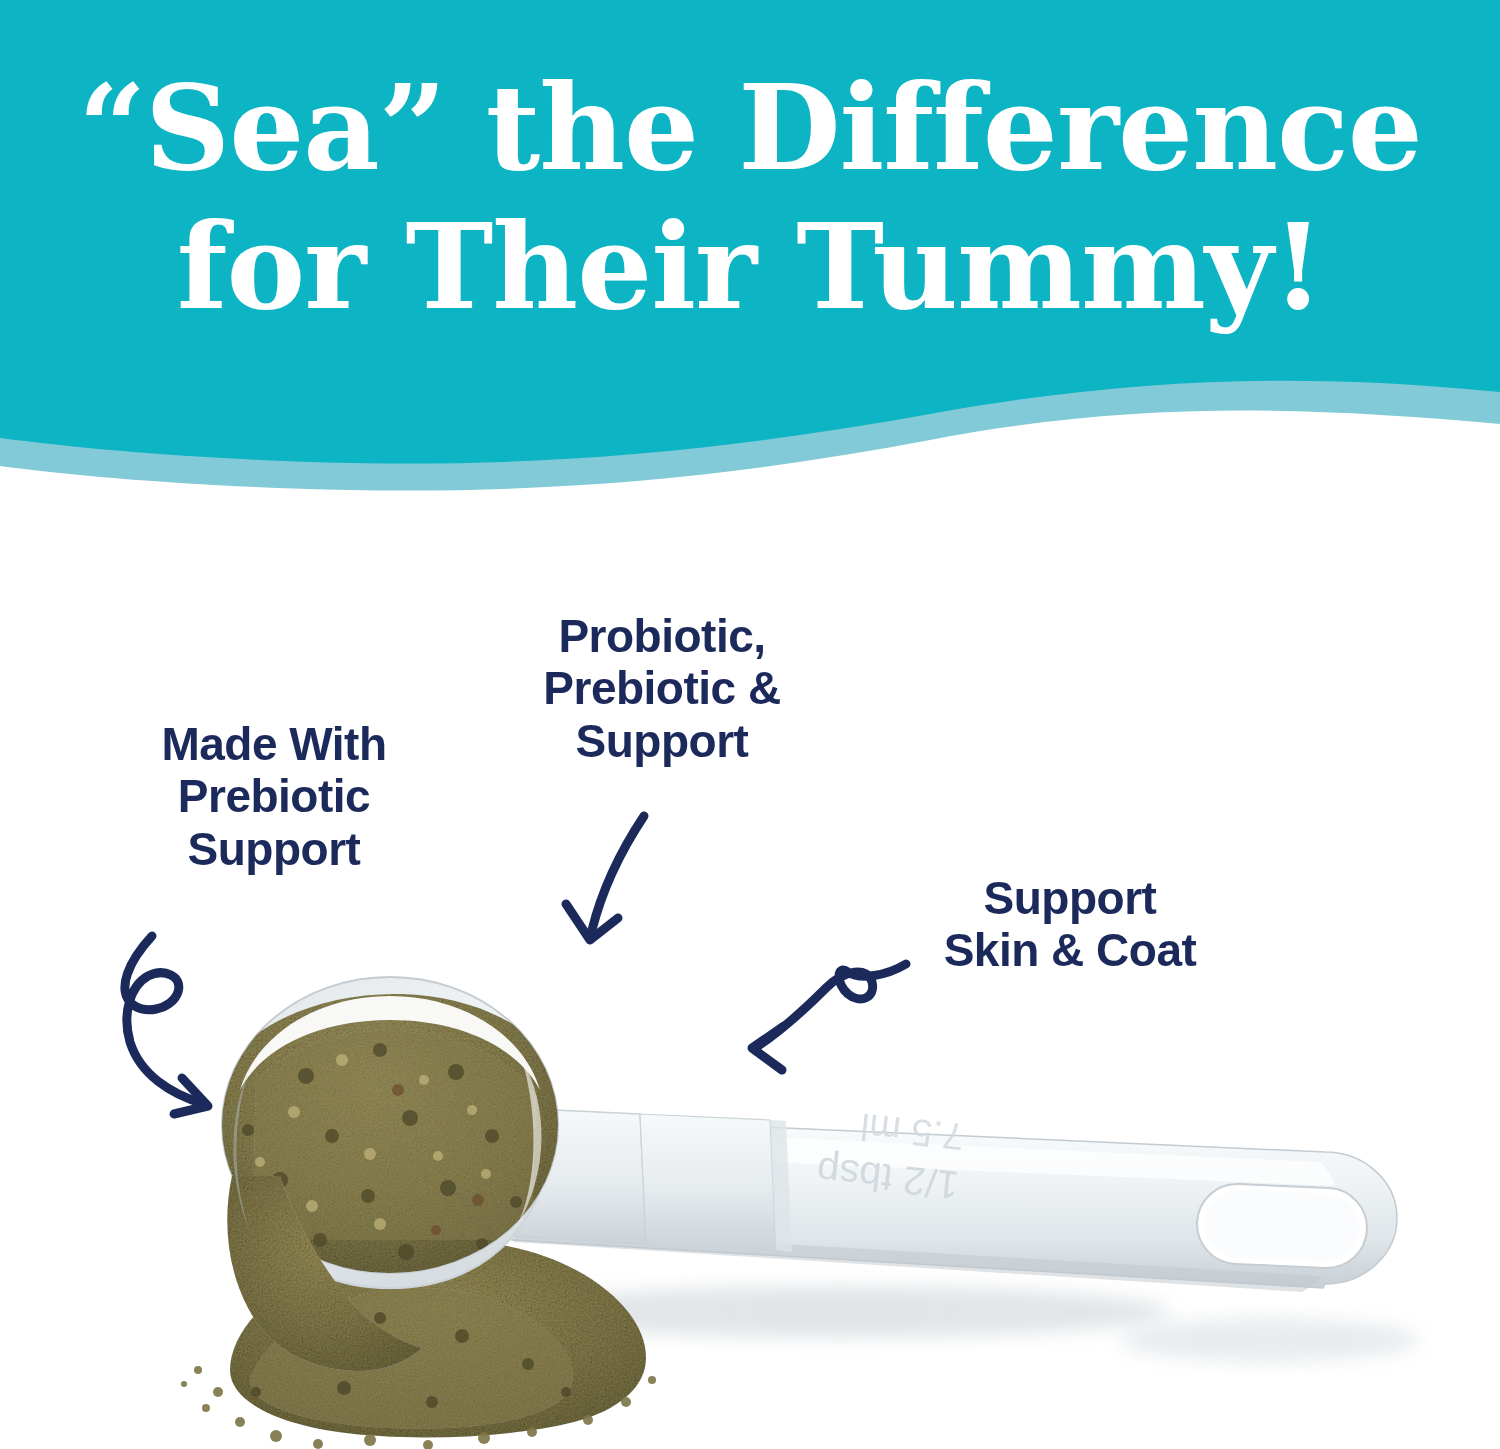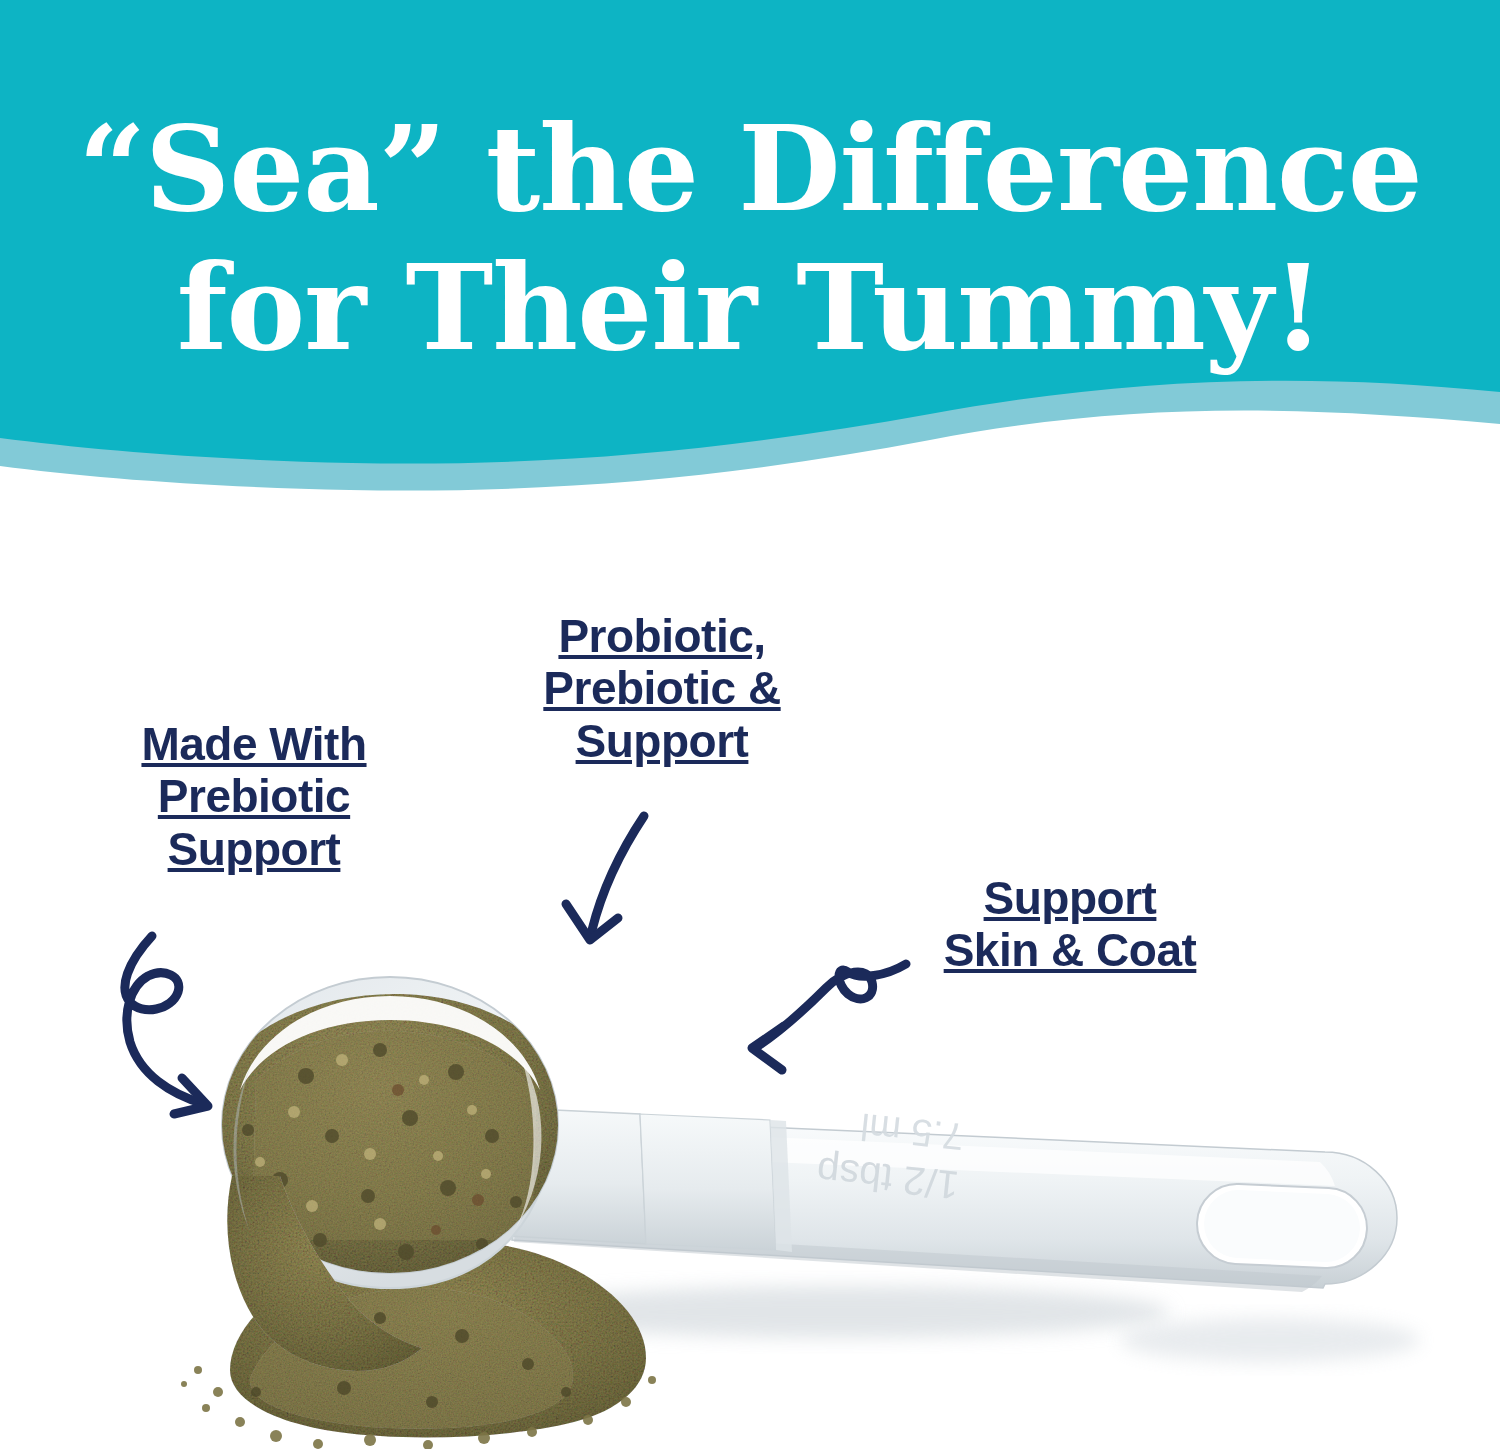--- a/index.html
+++ b/index.html
@@ -46,38 +46,38 @@
     font-family:"DejaVu Serif", "Liberation Serif", serif;
     font-weight:700;
     font-size:118px;
     line-height:1.18;
     letter-spacing:-1px;
     z-index:5;
     padding:0 34px;
     text-rendering:optimizeLegibility;
   }
   .header-title .tline { display:block; white-space:nowrap; }
-  .header-title .tline.l1 { font-size:118px;margin-top:41px; }
+  .header-title .tline.l1 { font-size:118px; }
   .header-title .tline.l2 { font-size:118px;text-align:center; }
 
   
   .feature-label {
     position:absolute;
     color:#1B2A5A;
     font-family:"Liberation Sans", sans-serif;
     font-weight:700;
     font-size:46px;
     line-height:1.14;
     text-align:center;
     letter-spacing:-0.5px;
     z-index:6;
   }
-  .feature-label .lrow { display:block; white-space:nowrap;text-decoration:underline; }
-
-  #label-seaweed  { left:44px;  top:718px;  width:420px; }
+  .feature-label .lrow { display:block; white-space:nowrap; }
+
+  #label-seaweed  { left:64px;  top:718px;  width:420px; }
   #label-probiotic{ left:452px; top:610px;  width:420px; }
   #label-skincoat { left:880px; top:872px;  width:380px; }
 
   
   .arrow-svg {
     position:absolute;
     z-index:6;
     overflow:visible;
   }
   #arrow-seaweed   { left:108px; top:918px;  width:220px; height:200px; }

